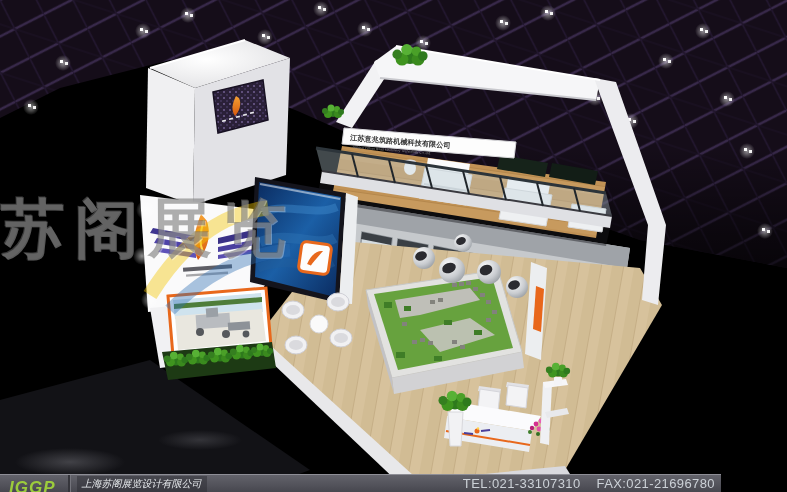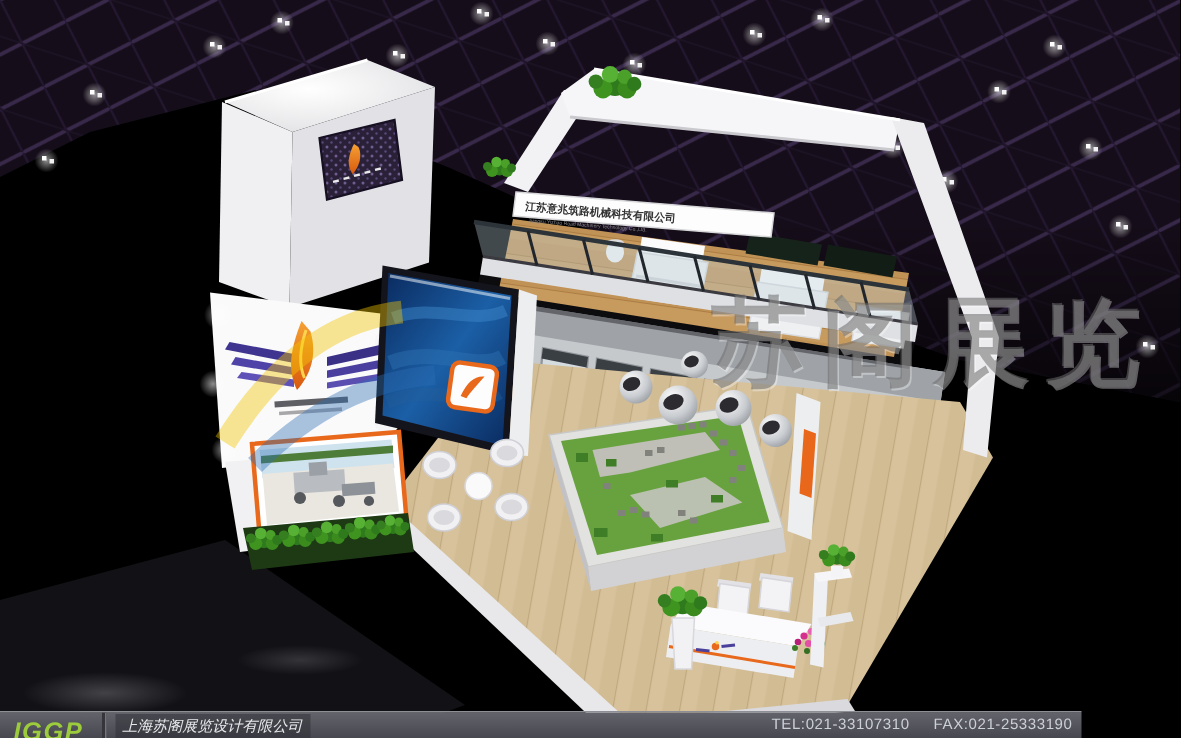--- a/index.html
+++ b/index.html
@@ -1,37 +1,37 @@
 <!DOCTYPE html>
 <html><head>
 <meta charset="utf-8">
 <style>
   html,body{margin:0;padding:0;background:#000;}
   #stage{position:relative;width:787px;height:492px;overflow:hidden;background:#000;
          font-family:"Liberation Sans",sans-serif;}
   #scene{position:absolute;left:0;top:0;}
   
-  #watermark{position:absolute;left:0;top:196px;width:770px;text-align:right;
+  #watermark{position:absolute;left:0;top:196px;width:770px;text-align:left;
              pointer-events:none;line-height:1;}
   #wm-cn{font-size:64px;font-weight:bold;letter-spacing:10px;
          color:rgba(108,108,108,0.55);text-shadow:1px 1px 0 rgba(255,255,255,0.35);}
   #wm-en{font-size:36px;font-weight:bold;letter-spacing:5px;margin-top:2px;
          color:rgba(120,120,120,0.50);text-shadow:1px 1px 0 rgba(255,255,255,0.3);}
   
   #footer{position:absolute;left:0;bottom:0;width:721px;height:17px;
           background:linear-gradient(#63636b,#47474f);
           border-top:1px solid #8e8e96;display:flex;align-items:center;overflow:hidden;}
   #footer-logo{color:#9ccc3c;font-weight:800;font-style:italic;font-size:17px;
                margin-left:9px;letter-spacing:1px;transform:translateY(4px);}
   .footer-divider{width:2px;height:17px;background:#35353b;margin-left:12px;
                   border-right:1px solid #74747c;}
   #footer-company{font-size:10px;color:#e6e9ec;background:rgba(40,40,46,0.45);
                   padding:1px 5px;margin-left:6px;white-space:nowrap;font-style:italic;}
   #footer-spacer{flex:1;}
-  .footer-contact{font-size:10px;color:#ccd1d7;letter-spacing:0.4px;white-space:nowrap;}
+  .footer-contact{font-size:13px;color:#ccd1d7;letter-spacing:0.4px;white-space:nowrap;}
   #footer-tel{margin-right:16px;}
   #footer-fax{margin-right:6px;}
 </style>
 </head>
 <body>
 
 <div id="stage">
 
 <svg id="scene" width="787" height="492" viewBox="0 0 787 492">
 <defs>
@@ -419,16 +419,16 @@
 <div id="watermark">
   <div id="wm-cn">苏阁展览</div>
 </div>
 
 <div id="footer">
   <span id="footer-logo">IGGP</span>
   <span class="footer-divider"></span>
   <span id="footer-company">上海苏阁展览设计有限公司</span>
   <span id="footer-spacer"></span>
   <span id="footer-tel" class="footer-contact">TEL:021-33107310</span>
-  <span id="footer-fax" class="footer-contact">FAX:021-25333190</span>
+  <span id="footer-fax" class="footer-contact">FAX:021-21696780</span>
 </div>
 
 </div>
 
 </body></html>

